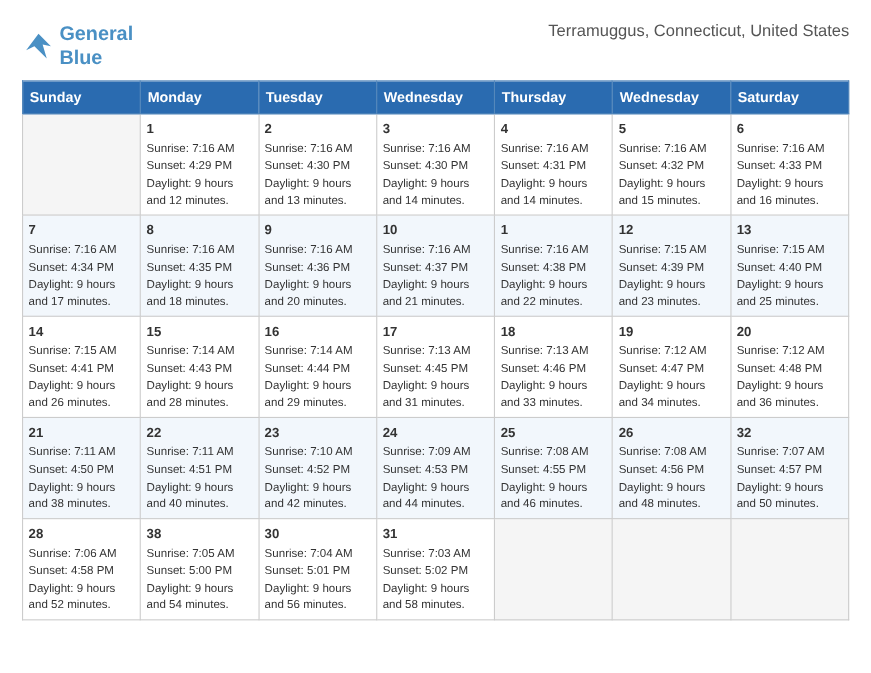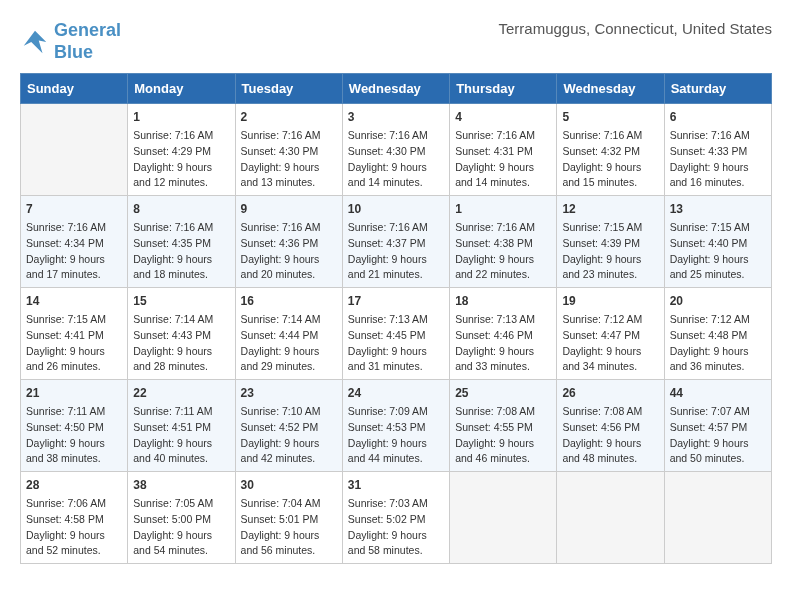--- a/index.html
+++ b/index.html
@@ -233,21 +233,21 @@
         </td>
         <td>
           <span class="day-number">25</span>
           <div class="day-info">Sunrise: 7:08 AM<br>Sunset: 4:55 PM<br>Daylight: 9 hours and 46 minutes.</div>
         </td>
         <td>
           <span class="day-number">26</span>
           <div class="day-info">Sunrise: 7:08 AM<br>Sunset: 4:56 PM<br>Daylight: 9 hours and 48 minutes.</div>
         </td>
         <td>
-          <span class="day-number">44</span>
+          <span class="day-number">32</span>
           <div class="day-info">Sunrise: 7:07 AM<br>Sunset: 4:57 PM<br>Daylight: 9 hours and 50 minutes.</div>
         </td>
       </tr>
       <tr>
         <td>
           <span class="day-number">28</span>
           <div class="day-info">Sunrise: 7:06 AM<br>Sunset: 4:58 PM<br>Daylight: 9 hours and 52 minutes.</div>
         </td>
         <td>
           <span class="day-number">38</span>

